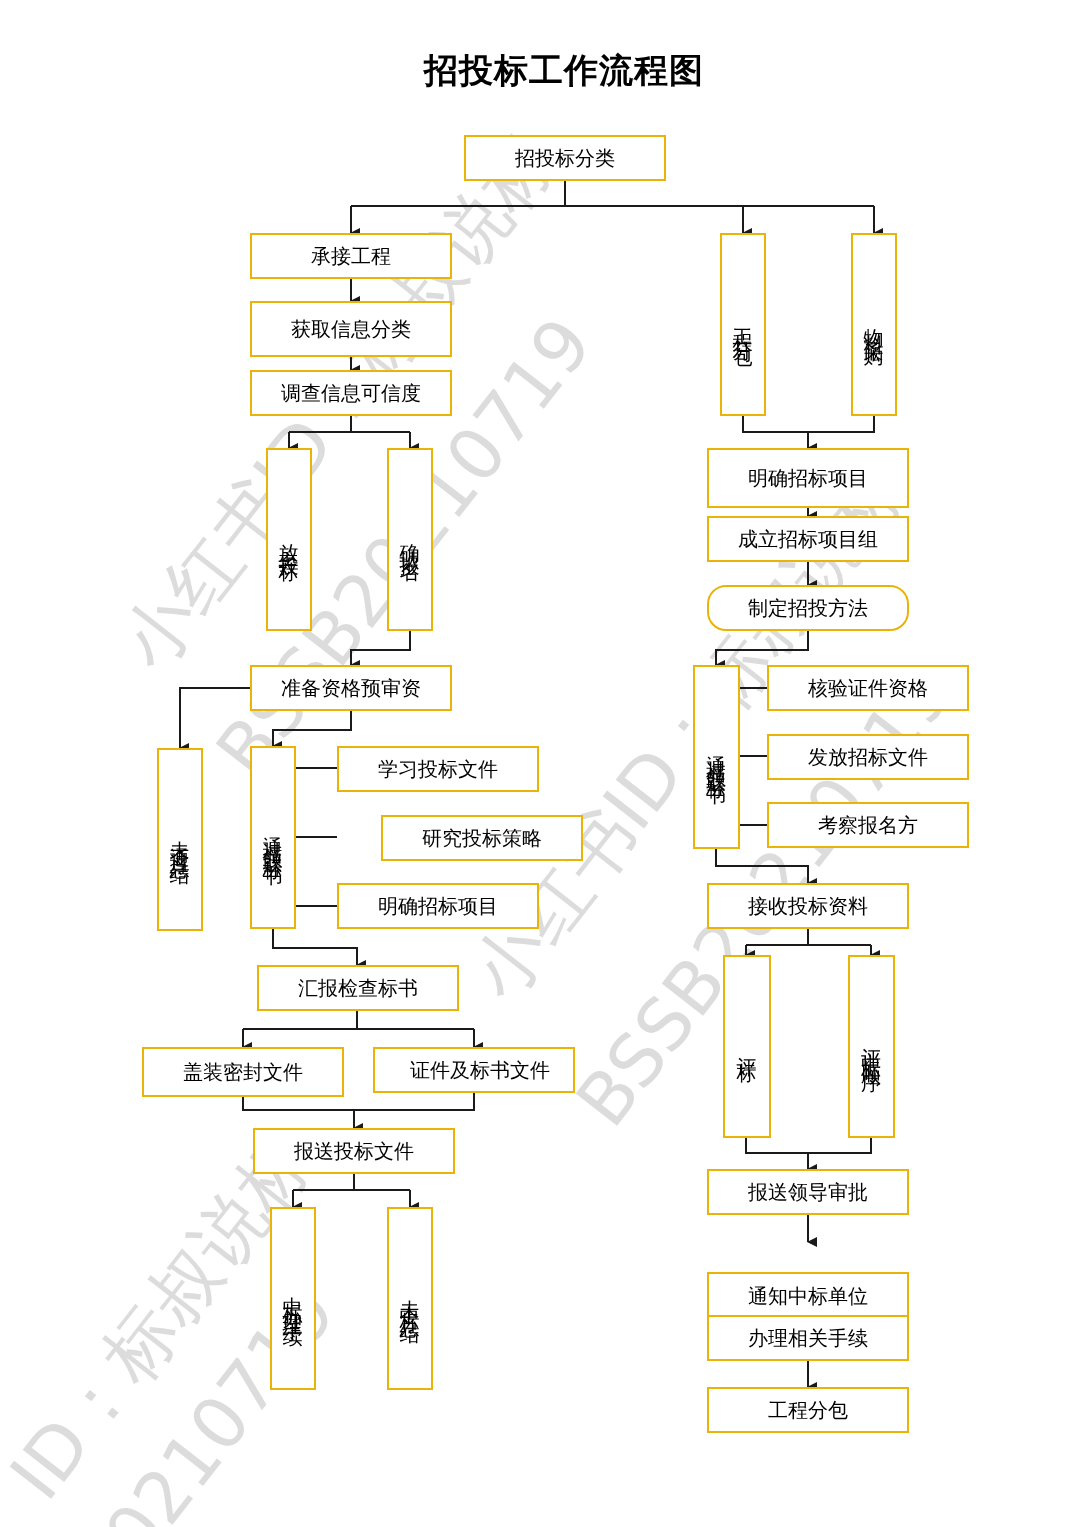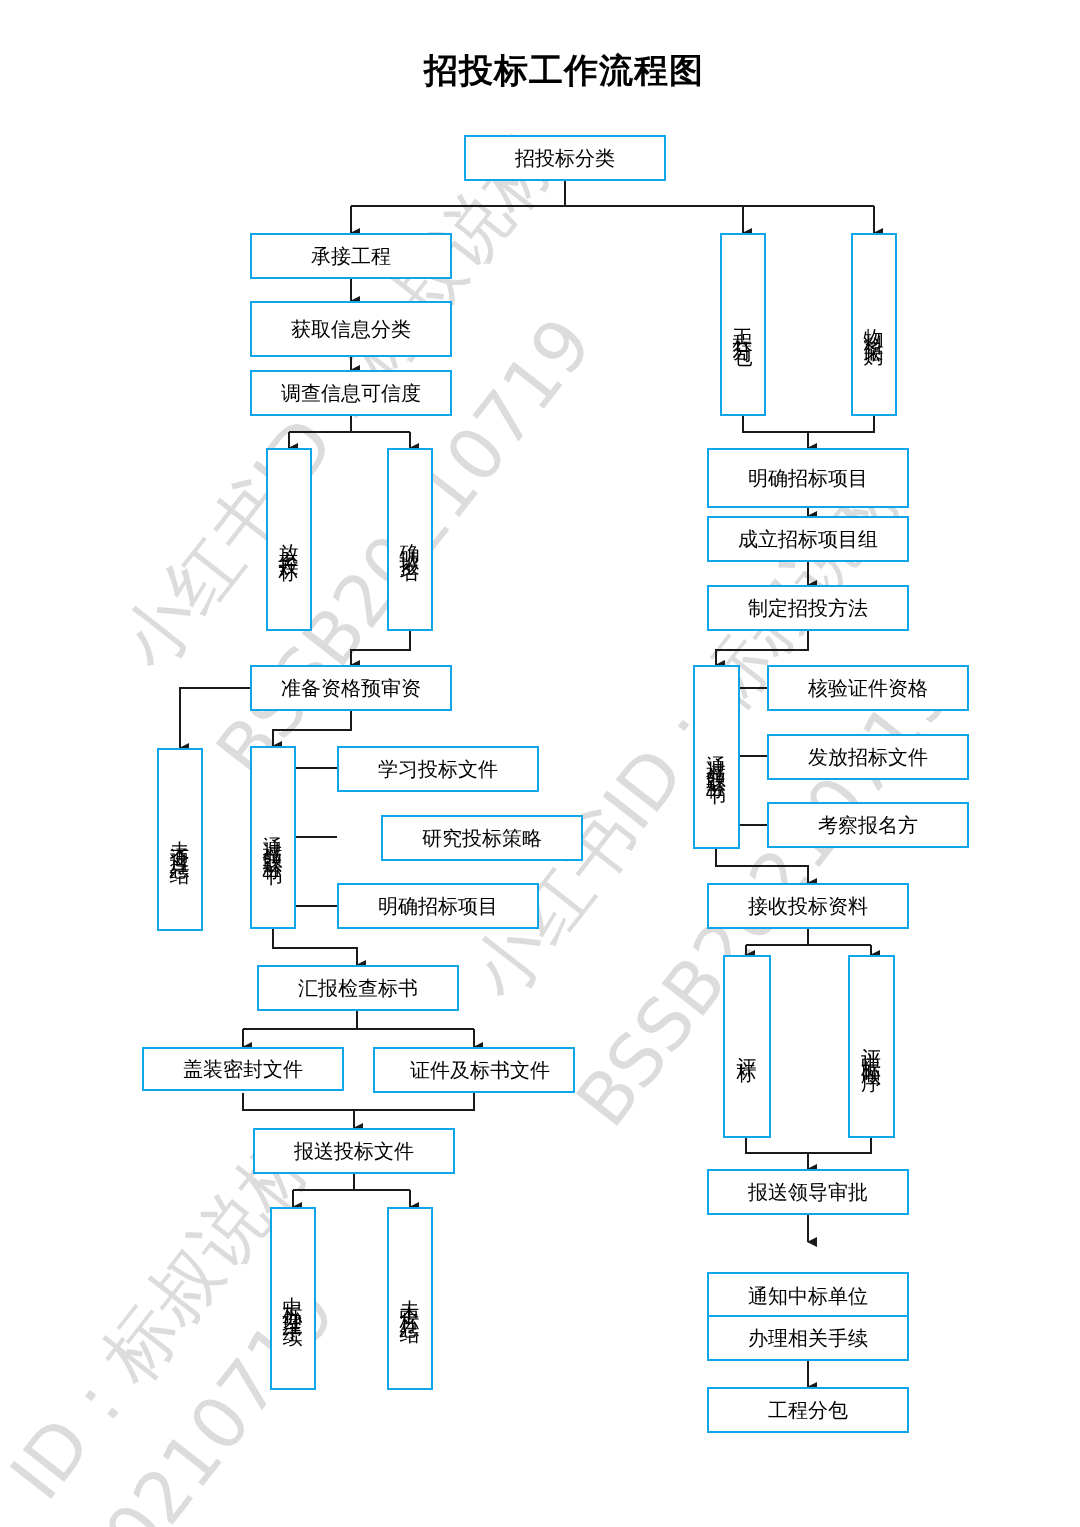--- a/index.html
+++ b/index.html
@@ -1,20 +1,20 @@
 <!DOCTYPE html>
 <html><head>
 <meta charset="utf-8">
 <style>
   html, body { margin: 0; padding: 0; background: #ffffff; }
   body { width: 1080px; height: 1527px; position: relative; overflow: hidden;
          font-family: "DejaVu Serif", "Liberation Serif", serif; color: #000; }
   .title { position: absolute; left: 0; top: 48px; width: 1128px; text-align: center;
            font-size: 34px; font-weight: bold; letter-spacing: 1px; }
-  .box { position: absolute; box-sizing: border-box; border: 2px solid #0ea5e9; background: #fff;
+  .box { position: absolute; box-sizing: border-box; border: 2px solid #eab308; background: #fff;
          display: flex; align-items: center; justify-content: center; font-size: 20px; z-index: 2; }
   .box.v { writing-mode: vertical-rl; text-orientation: upright; letter-spacing: 6px; line-height: 1; }
   svg.lines { position: absolute; left: 0; top: 0; z-index: 1; }
   .wm { position: absolute; color: #d9d9d9; font-size: 72px; font-family: "DejaVu Sans", sans-serif;
         transform: rotate(-52deg); transform-origin: left top; white-space: nowrap; z-index: 0; opacity: .9; }
 </style>
 </head>
 <body>
 
 <div class="wm" style="left:100px; top:630px;">小红书ID：标叔说标</div>
@@ -83,31 +83,31 @@
 <div class="box" style="left:250px; top:370px; width:202px; height:46px;">调查信息可信度</div>
 <div class="box v" style="left:266px; top:448px; width:46px; height:183px;">放弃投标</div>
 <div class="box v" style="left:387px; top:448px; width:46px; height:183px;">确认报名</div>
 <div class="box" style="left:250px; top:665px; width:202px; height:46px;">准备资格预审资</div>
 <div class="box v" style="left:157px; top:748px; width:46px; height:183px;">未通过总结</div>
 <div class="box v" style="left:250px; top:746px; width:46px; height:183px;">通过领取标书</div>
 <div class="box" style="left:337px; top:746px; width:202px; height:46px;">学习投标文件</div>
 <div class="box" style="left:337px; top:815px; width:202px; height:46px;margin-left:44px;">研究投标策略</div>
 <div class="box" style="left:337px; top:883px; width:202px; height:46px;">明确招标项目</div>
 <div class="box" style="left:257px; top:965px; width:202px; height:46px;">汇报检查标书</div>
-<div class="box" style="left:142px; top:1047px; width:202px; height:44px;">盖装密封文件</div>
+<div class="box" style="left:142px; top:1047px; width:202px; height:50px;">盖装密封文件</div>
 <div class="box" style="left:373px; top:1047px; width:202px; height:46px;padding-left:12px;">证件及标书文件</div>
 <div class="box" style="left:253px; top:1128px; width:202px; height:46px;">报送投标文件</div>
 <div class="box v" style="left:270px; top:1207px; width:46px; height:183px;">中标办理手续</div>
 <div class="box v" style="left:387px; top:1207px; width:46px; height:183px;">未中标总结</div>
 
 <div class="box v" style="left:720px; top:233px; width:46px; height:183px;">工程分包</div>
 <div class="box v" style="left:851px; top:233px; width:46px; height:183px;">物料采购</div>
 <div class="box" style="left:707px; top:448px; width:202px; height:60px;">明确招标项目</div>
 <div class="box" style="left:707px; top:516px; width:202px; height:46px;">成立招标项目组</div>
-<div class="box" style="left:707px; top:585px; width:202px; height:46px;">制定招投方法</div>
+<div class="box" style="left:707px; top:585px; width:202px; height:46px;border-radius:19px;">制定招投方法</div>
 <div class="box v" style="left:693px; top:665px; width:47px; height:184px;">通过领取标书</div>
 <div class="box" style="left:767px; top:665px; width:202px; height:46px;">核验证件资格</div>
 <div class="box" style="left:767px; top:734px; width:202px; height:46px;">发放招标文件</div>
 <div class="box" style="left:767px; top:802px; width:202px; height:46px;">考察报名方</div>
 <div class="box" style="left:707px; top:883px; width:202px; height:46px;">接收投标资料</div>
 <div class="box v" style="left:723px; top:955px; width:48px; height:183px;">评标</div>
 <div class="box v" style="left:848px; top:955px; width:47px; height:183px;">评中标顺序</div>
 <div class="box" style="left:707px; top:1169px; width:202px; height:46px;">报送领导审批</div>
 <div class="box" style="left:707px; top:1272px; width:202px; height:48px;">通知中标单位</div>
 <div class="box" style="left:707px; top:1315px; width:202px; height:46px;">办理相关手续</div>

